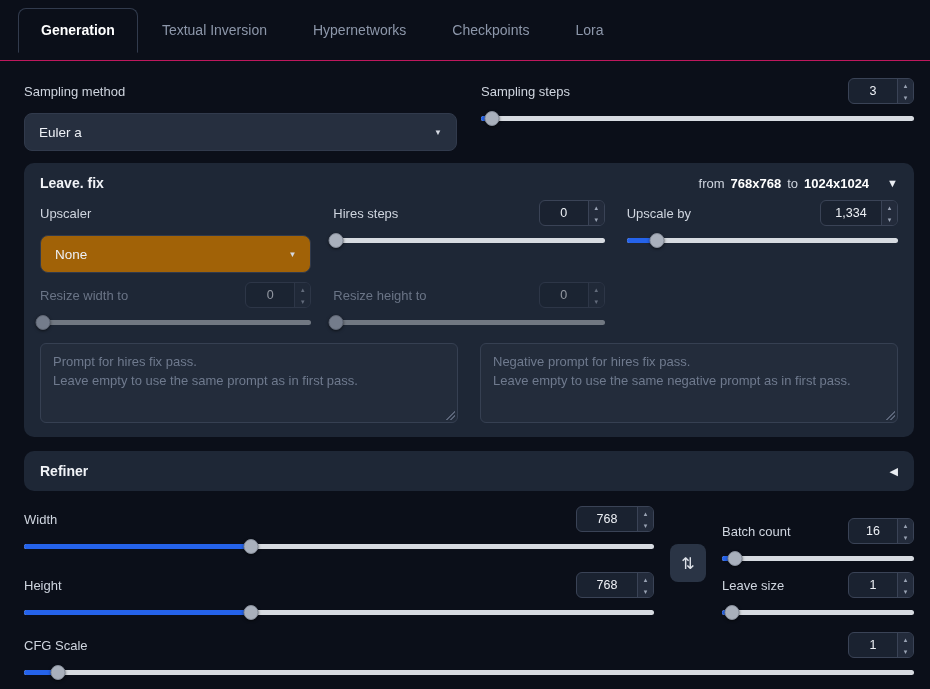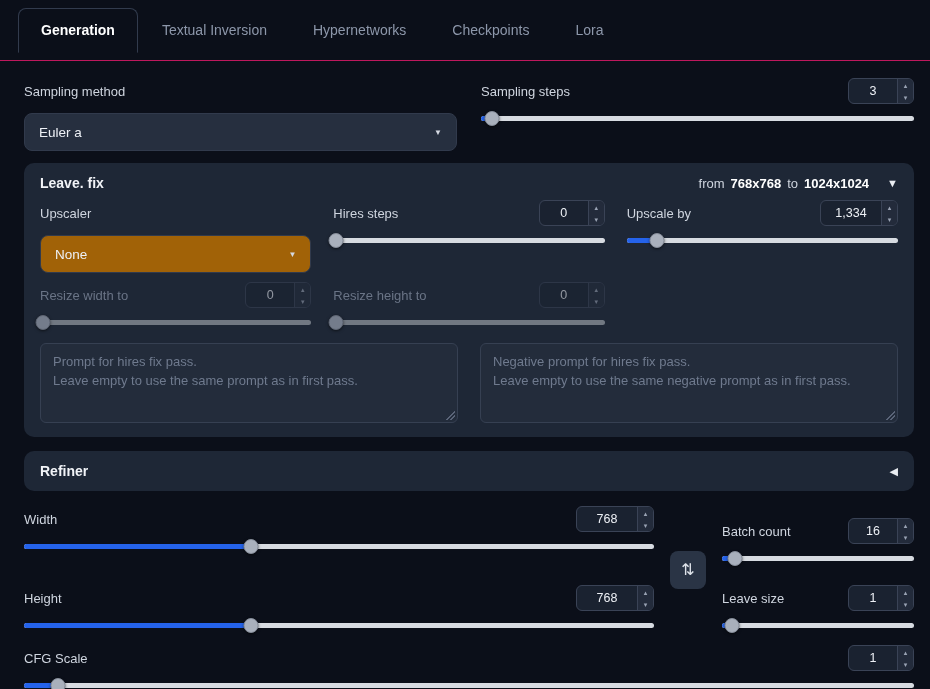--- a/index.html
+++ b/index.html
@@ -90,21 +90,21 @@
   .refiner {
     margin-top: 14px; padding: 12px 16px; background: #1e2736; border-radius: 10px;
     display: flex; justify-content: space-between; align-items: center;
   }
 
   
   .dims {
     display: grid; margin-top: 14px;
     grid-template-columns: 1fr 68px 192px;
     grid-template-areas: "w swap bc" "h swap bs";
-    row-gap: 17px;
+    row-gap: 4px;
   }
   .cell-w  { grid-area: w; }
   .cell-h  { grid-area: h; }
   .cell-bc { grid-area: bc; margin-top: 12px; }
   .cell-bs { grid-area: bs; }
   .swap-wrap { grid-area: swap; display: flex; align-items: center; justify-content: center; }
   .swap-btn {
     width: 36px; height: 38px; background: #2a3445; border-radius: 8px;
     display: flex; align-items: center; justify-content: center;
     font-size: 16px; color: #dfe3ea; cursor: pointer;

